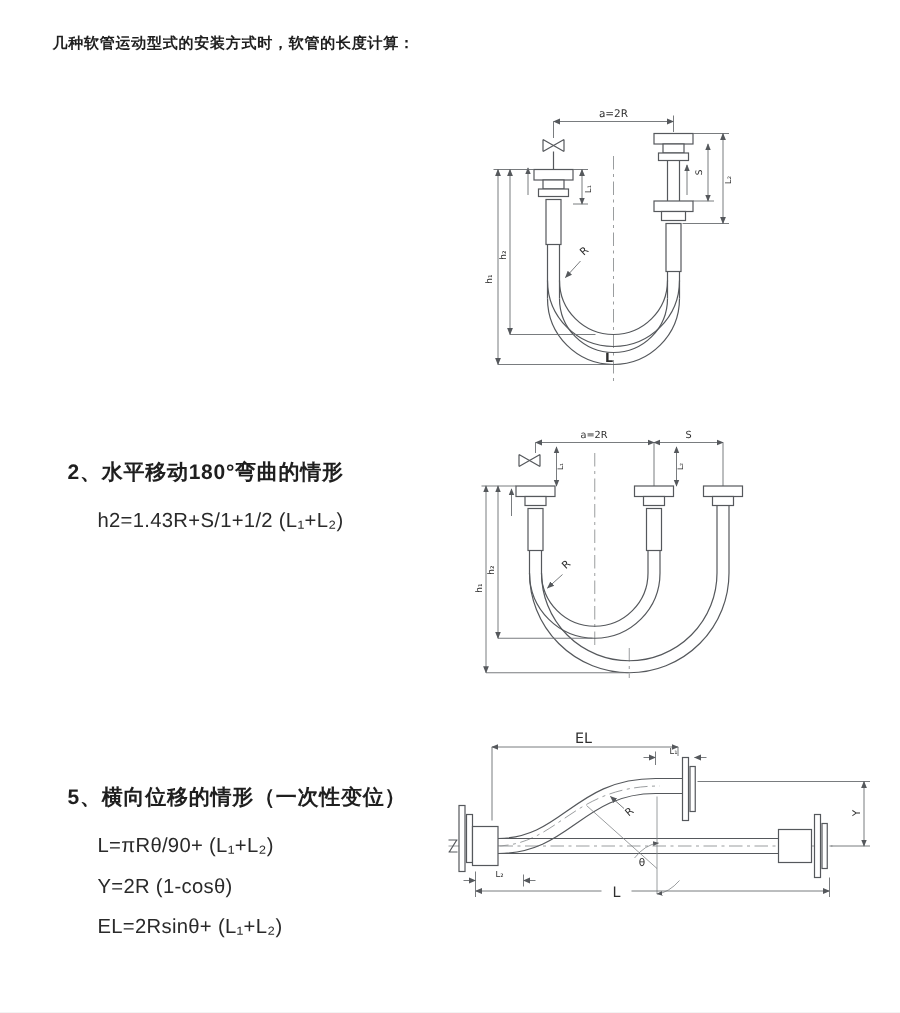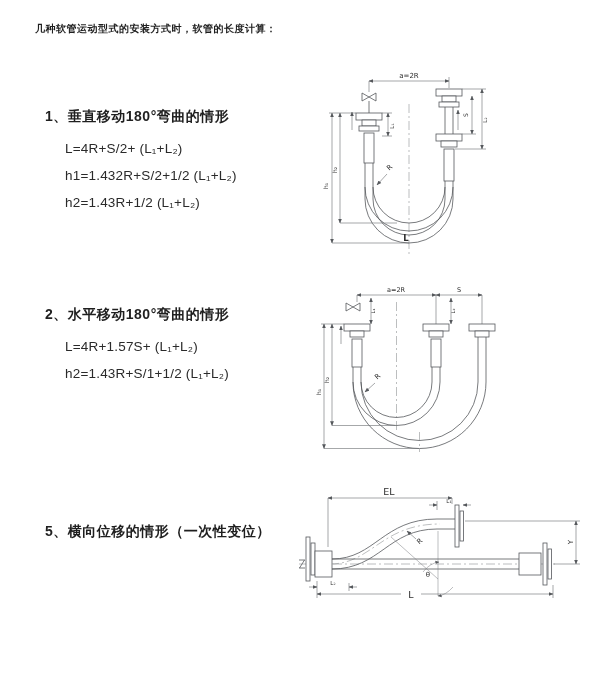--- a/index.html
+++ b/index.html
@@ -24,39 +24,35 @@
   .thin{stroke:#7a7d80;stroke-width:.5;fill:none}
   .cl{stroke:#8f9294;stroke-width:.6;stroke-dasharray:9 3 2 3;fill:none}
 </style>
 </head>
 <body>
 
 <div class="sheet">
 
   <div class="title">几种软管运动型式的安装方式时，软管的长度计算：</div>
 
-  <div class="section" id="sec1">
-    <div class="heading">1、垂直移动180°弯曲的情形</div>
-    <div class="formulas">
-      <div class="formula-line">L=4R+S/2+ (L₁+L₂)</div>
-      <div class="formula-line">h1=1.432R+S/2+1/2 (L₁+L₂)</div>
-      <div class="formula-line">h2=1.43R+1/2 (L₁+L₂)</div>
-    </div>
-  </div>
 
   <div class="section" id="sec2">
     <div class="heading">2、水平移动180°弯曲的情形</div>
     <div class="formulas">
-      <div class="formula-line">L=4R+1.57S+ (L₁+L₂)</div>
       <div class="formula-line">h2=1.43R+S/1+1/2 (L₁+L₂)</div>
     </div>
   </div>
 
   <div class="section" id="sec3">
     <div class="heading">5、横向位移的情形（一次性变位）</div>
+    <div class="formulas">
+      <div class="formula-line">L=πRθ/90+ (L₁+L₂)</div>
+      <div class="formula-line">Y=2R (1-cosθ)</div>
+      <div class="formula-line">EL=2Rsinθ+ (L₁+L₂)</div>
+    </div>
   </div>
 
   <div class="diagram" id="dia1">
     <svg width="235" height="192" viewBox="0 0 235 192">
       <defs>
         <marker id="ar1" viewBox="0 0 10 10" refX="9" refY="5" markerWidth="8" markerHeight="8" orient="auto-start-reverse">
           <path d="M0,1 L10,5 L0,9 z" fill="#55585c"></path>
         </marker>
         <pattern id="bp1" width="3" height="3" patternUnits="userSpaceOnUse">
           <path d="M0,3 L3,0 M0,0 L3,3" stroke="#70737a" stroke-width="0.5"></path>

